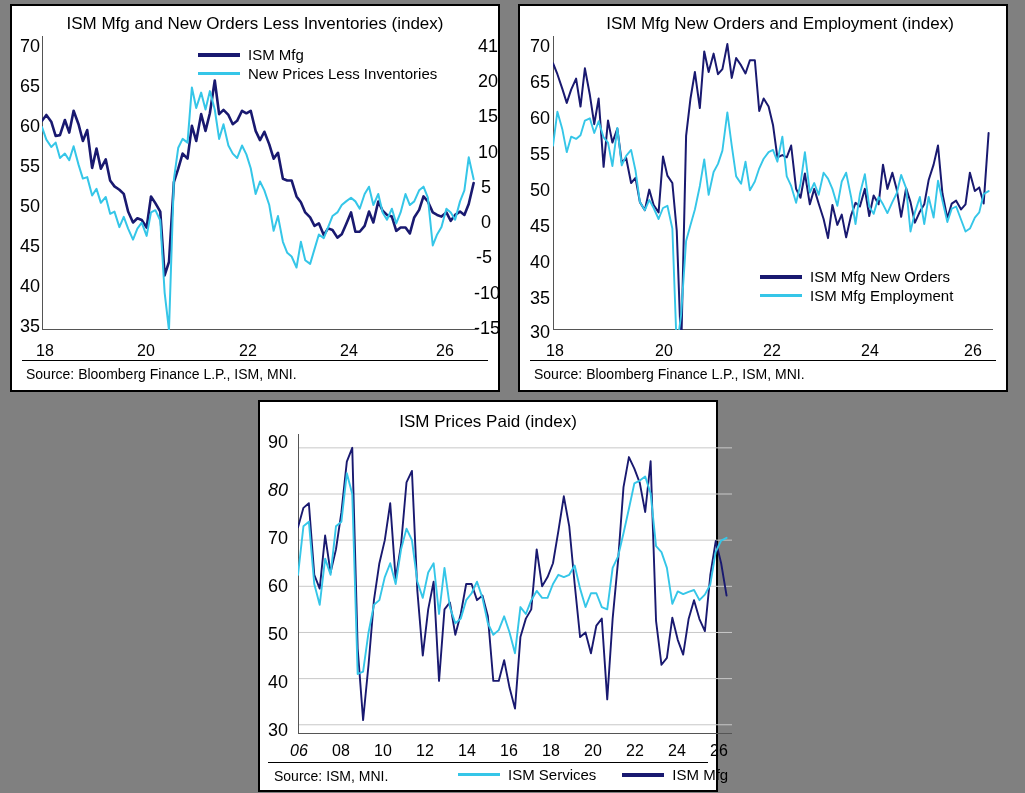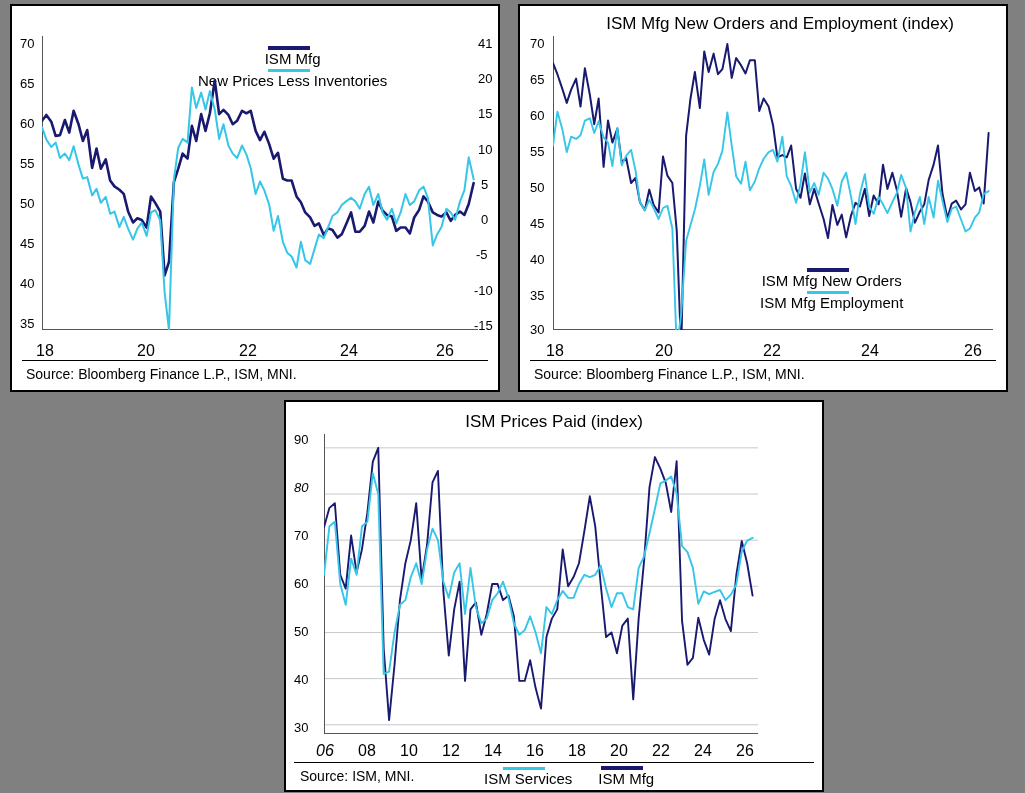--- a/index.html
+++ b/index.html
@@ -11,40 +11,40 @@
     overflow:hidden;
   }
   .panel{
     position:absolute;
     background:#ffffff;
     border:2px solid #000000;
     box-sizing:border-box;
   }
   #panel-mfg-orders-less-inv{ left:10px; top:4px; width:490px; height:388px; }
   #panel-orders-employment{ left:518px; top:4px; width:490px; height:388px; }
-  #panel-prices-paid{ left:284px; top:400px; width:540px; height:392px; }
+  #panel-prices-paid{ left:258px; top:400px; width:460px; height:392px; }
 
   .chart-title{
     position:absolute;
     left:0; right:0;
     text-align:center;
     font-size:17px;
     color:#000;
     white-space:nowrap;
   }
   #panel-mfg-orders-less-inv .chart-title{ top:8px; }
   #panel-orders-employment .chart-title{ top:8px;margin-left:34px; }
   #panel-prices-paid .chart-title{ top:10px; }
 
   .plot{ position:absolute; }
   .plot svg{ display:block; }
 
   .axis-label{
     position:absolute;
-    font-size:13px;
+    font-size:18px;
     color:#000;
     white-space:nowrap;
   }
   .xtick{ font-size:16px; }
 
   .source{
     position:absolute;
     font-size:14px;
     color:#000;
     white-space:nowrap;
@@ -52,33 +52,34 @@
   .src-rule{
     position:absolute;
     border-top:1px solid #000;
   }
   .legend{
     position:absolute;
     font-size:15px;
     color:#000;
     white-space:nowrap;
   }
-  .legend-row{ display:flex; align-items:center; margin-bottom:2px;flex-direction:column; }
+  .legend-row{ display:flex; align-items:center; margin-bottom:2px; }
   .legend-swatch{
     display:inline-block;
     width:42px; height:4px;
     margin-right:8px;
   }
   .legend-swatch.thin{ height:3px; }
   .legend-label{ font-size:15px; }
 </style>
 </head>
 <body>
 
 <div class="panel" id="panel-mfg-orders-less-inv">
+  <div class="chart-title">ISM Mfg and New Orders Less Inventories (index)</div>
 
   <div class="legend" style="left:186px; top:40px;">
     <div class="legend-row">
       <span class="legend-swatch" style="background:#191970;"></span>
       <span class="legend-label">ISM Mfg</span>
     </div>
     <div class="legend-row">
       <span class="legend-swatch thin" style="background:#35c6e8;"></span>
       <span class="legend-label">New Prices Less Inventories</span>
     </div>

